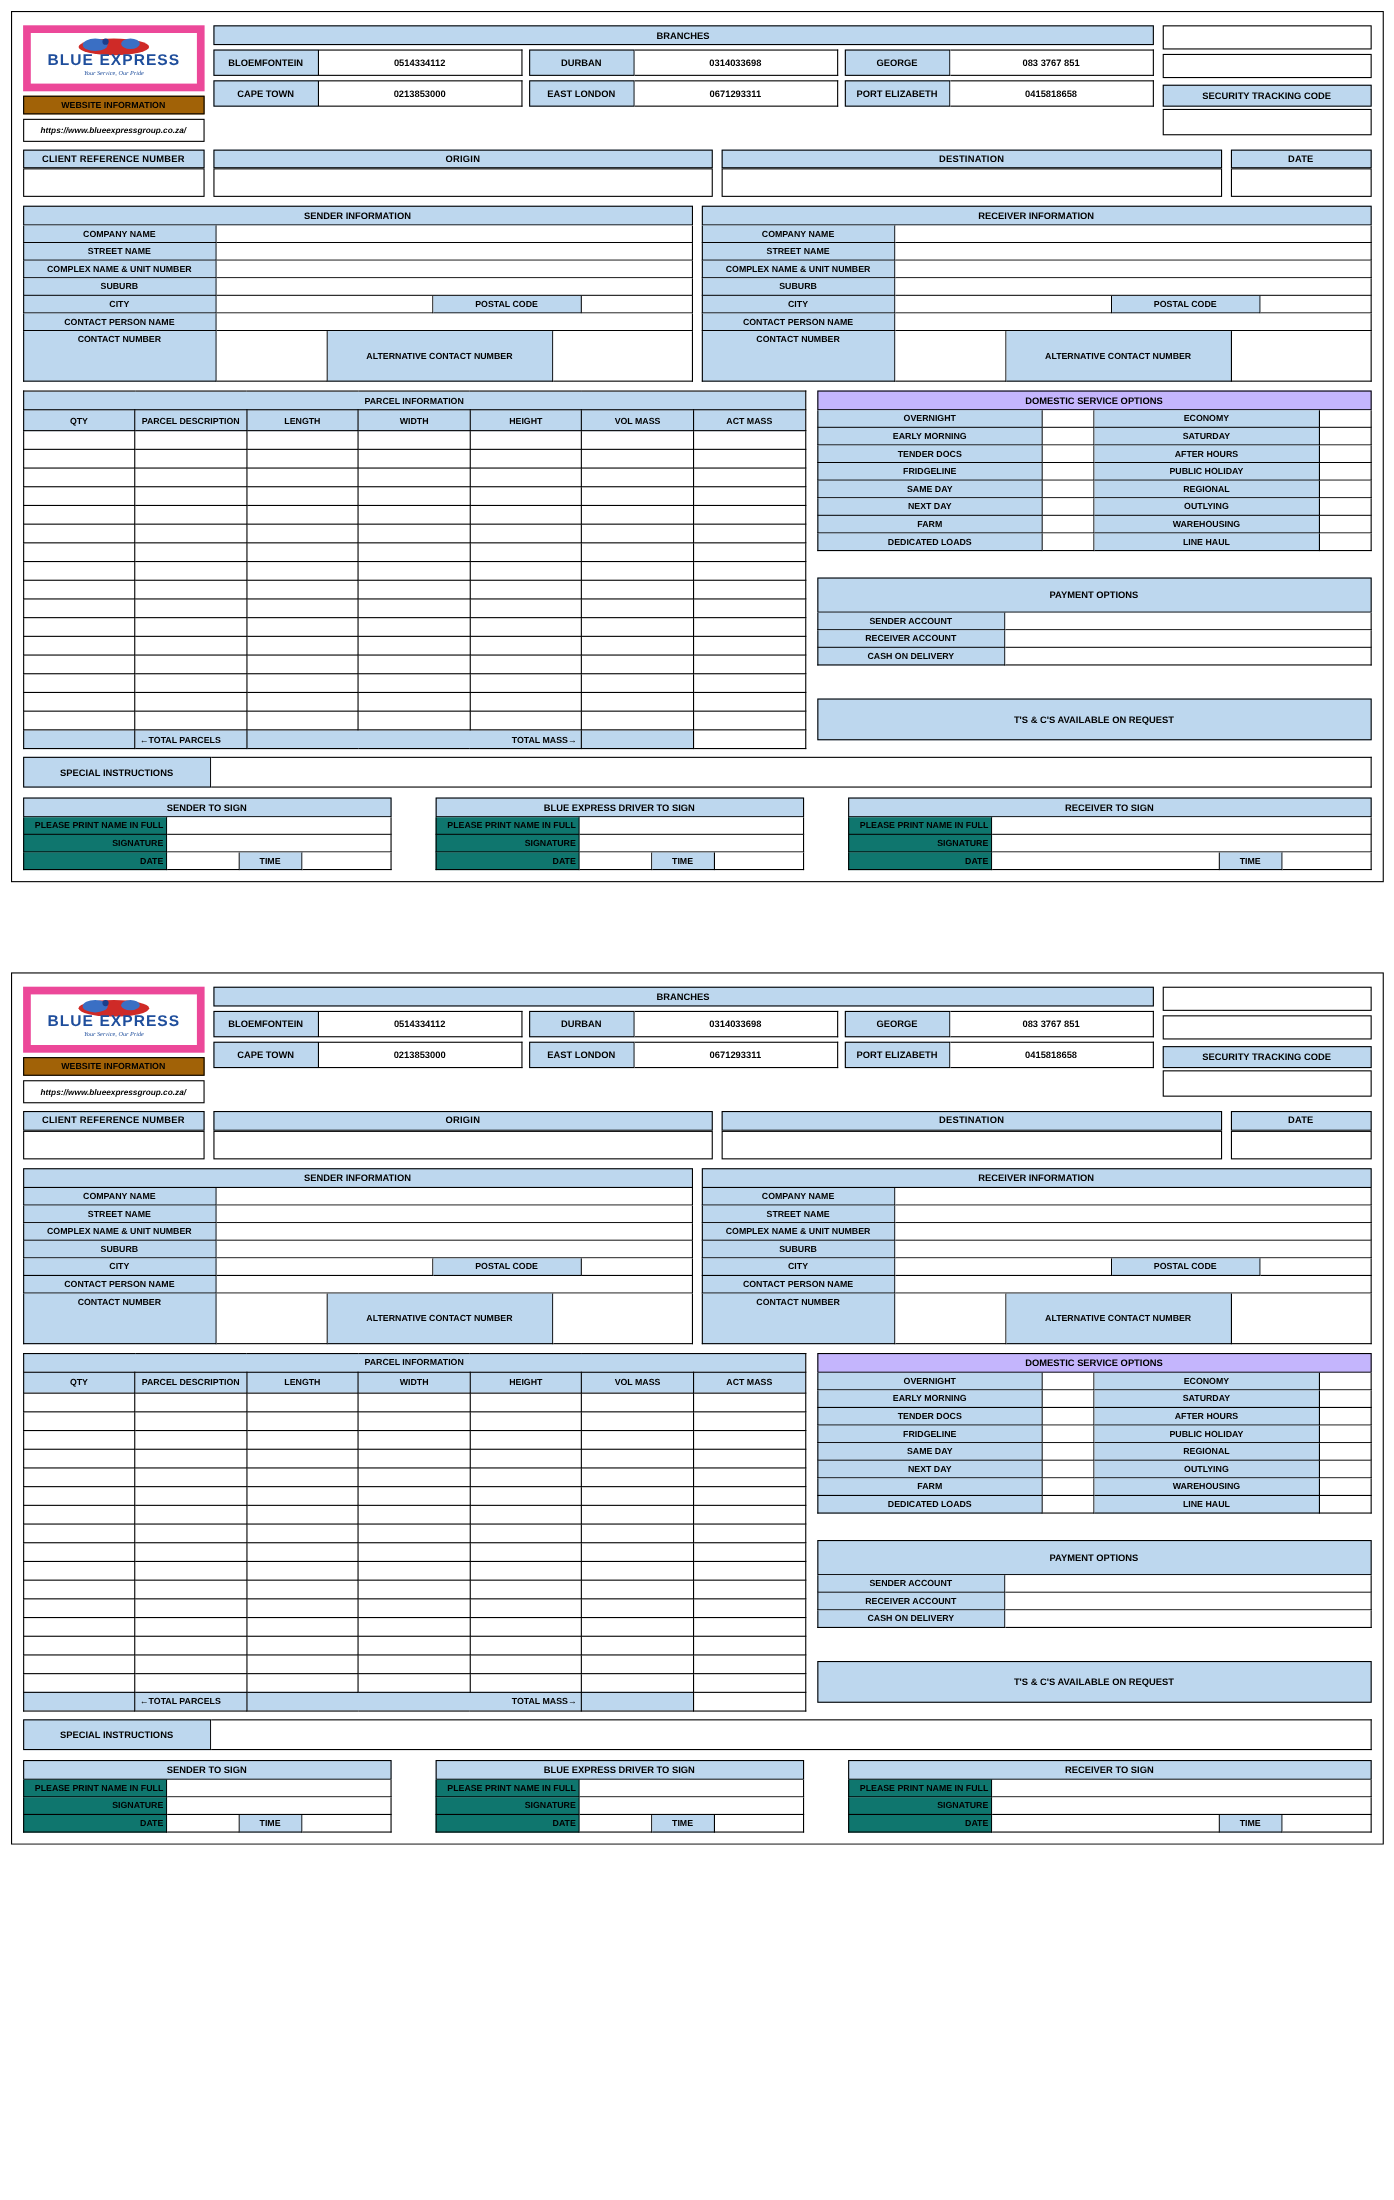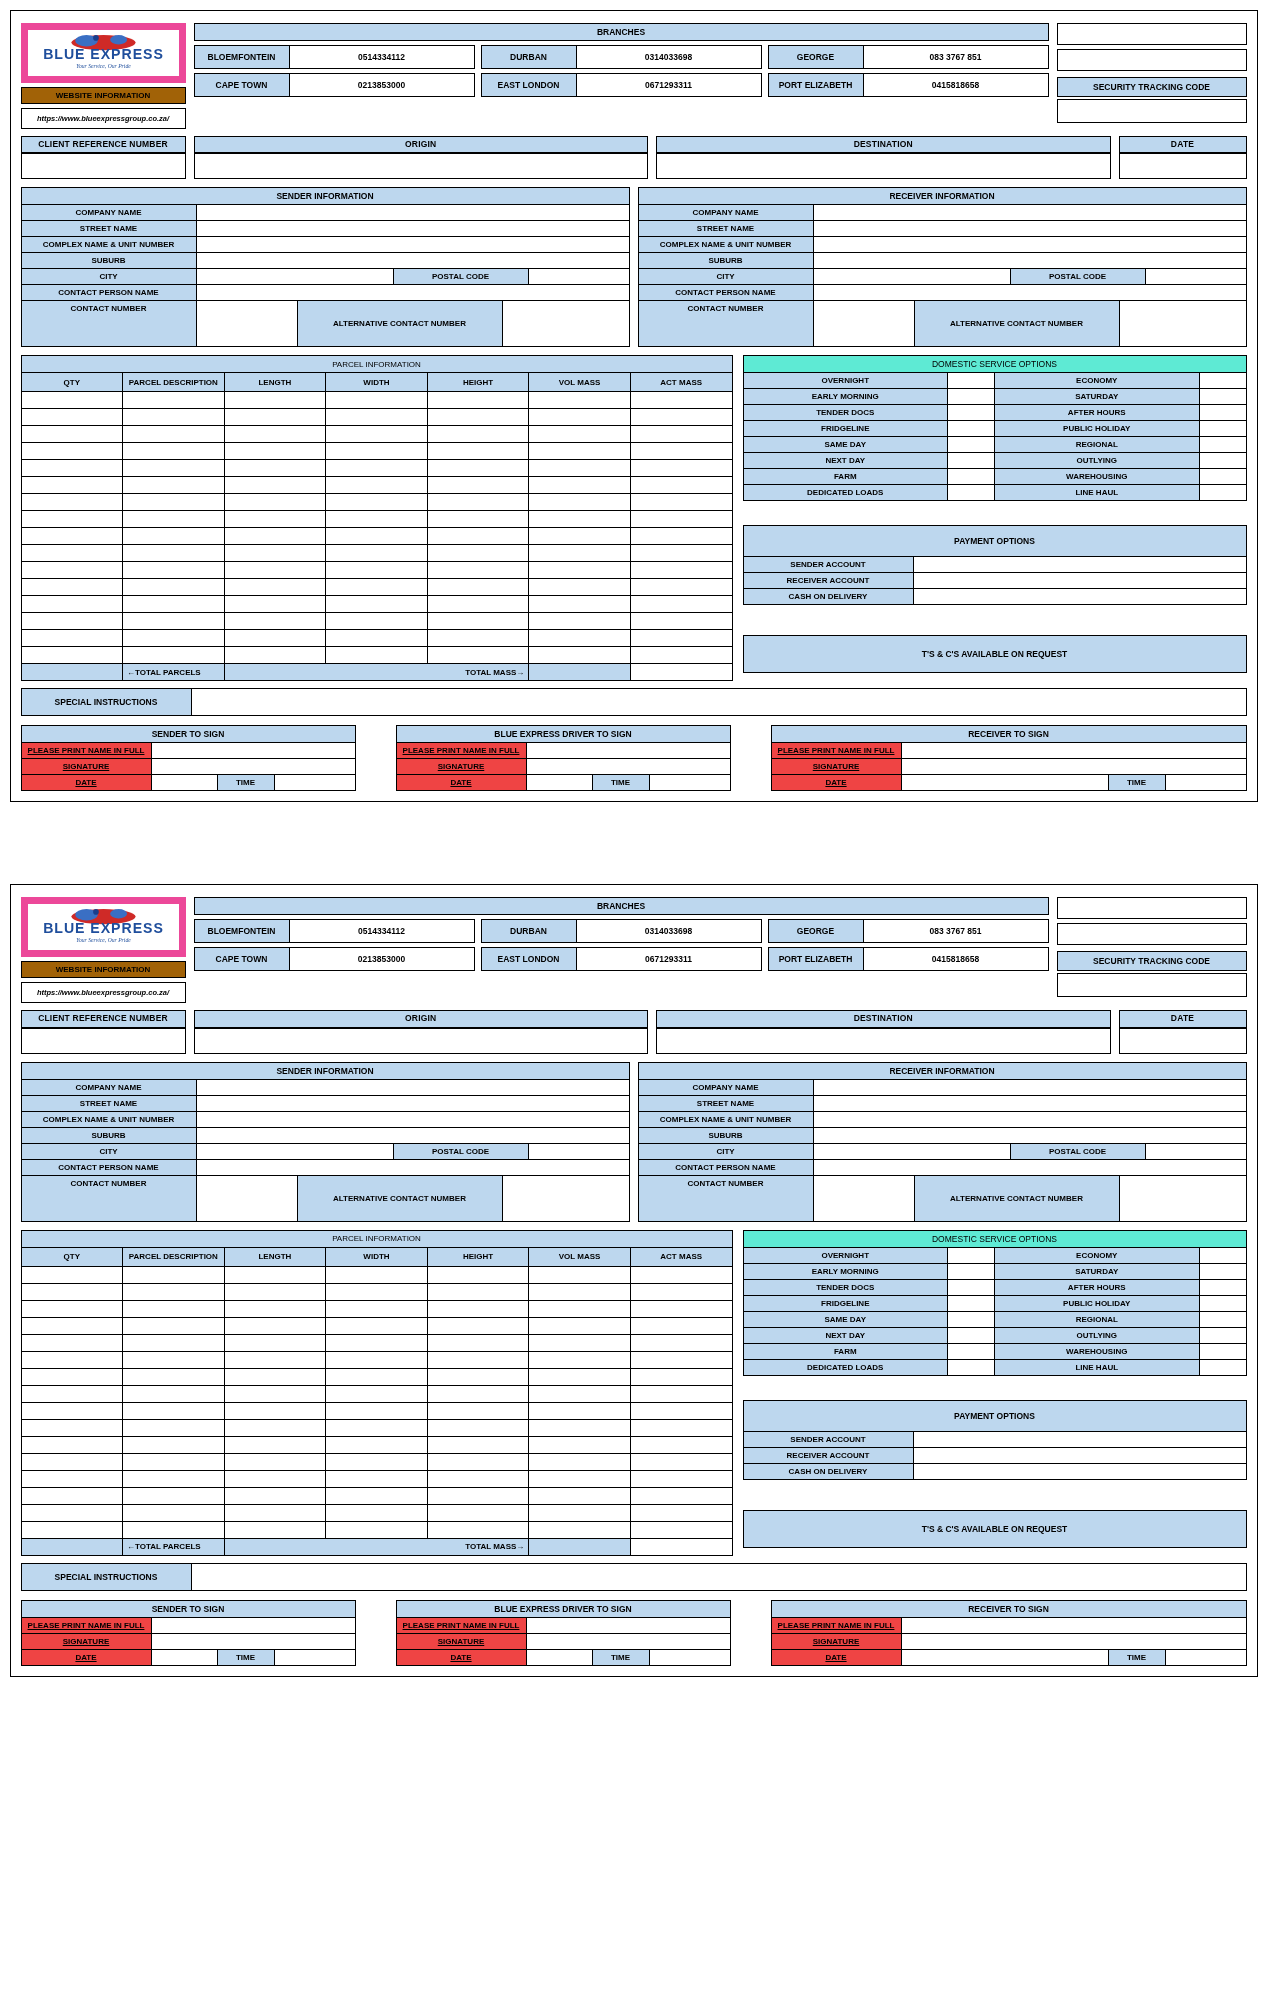--- a/index.html
+++ b/index.html
@@ -251,36 +251,36 @@
     height: 16px;
   }
   table.parcel th {
     background: #bdd7ee;
     font-weight: bold;
     font-size: 8px;
     height: 18px;
   }
   .parcel-title td {
     background: #bdd7ee;
-    font-weight: normal;
+    font-weight: bold;
     font-size: 8.5px;
     text-align: center;
     height: 17px;
   }
   .totcell {
     background: #bdd7ee;
     font-weight: bold;
     font-size: 8px;
     text-align: center;
   }
   
   .ds-title {
-    background: #5eead4;
-    border: 1px solid #000;
-    font-weight: normal;
+    background: #c4b5fd;
+    border: 1px solid #000;
+    font-weight: bold;
     font-size: 8.5px;
     text-align: center;
     padding: 3px;
   }
   .ds-row { display: flex; }
   .ds-lbl {
     flex: 1 1 0;
     background: #bdd7ee;
     border: 1px solid #000;
     border-top: none;
@@ -366,28 +366,27 @@
     background: #bdd7ee;
     border: 1px solid #000;
     font-weight: bold;
     font-size: 8.5px;
     text-align: center;
     padding: 3px;
   }
   .sig-row { display: flex; }
   .sig-lbl {
     flex: 0 0 125px;
-    background: #ef4444;
+    background: #0f766e;
     border: 1px solid #000;
     border-top: none;
     font-weight: bold;
     font-size: 8px;
-    text-align: center;
+    text-align: right;
     padding: 3px 2px;
-    text-decoration: underline;
   }
   .sig-fld {
     flex: 1 1 0;
     border: 1px solid #000;
     border-top: none;
     border-left: none;
     background: #fff;
   }
   .sig-lbl-t {
     flex: 0 0 52px;

